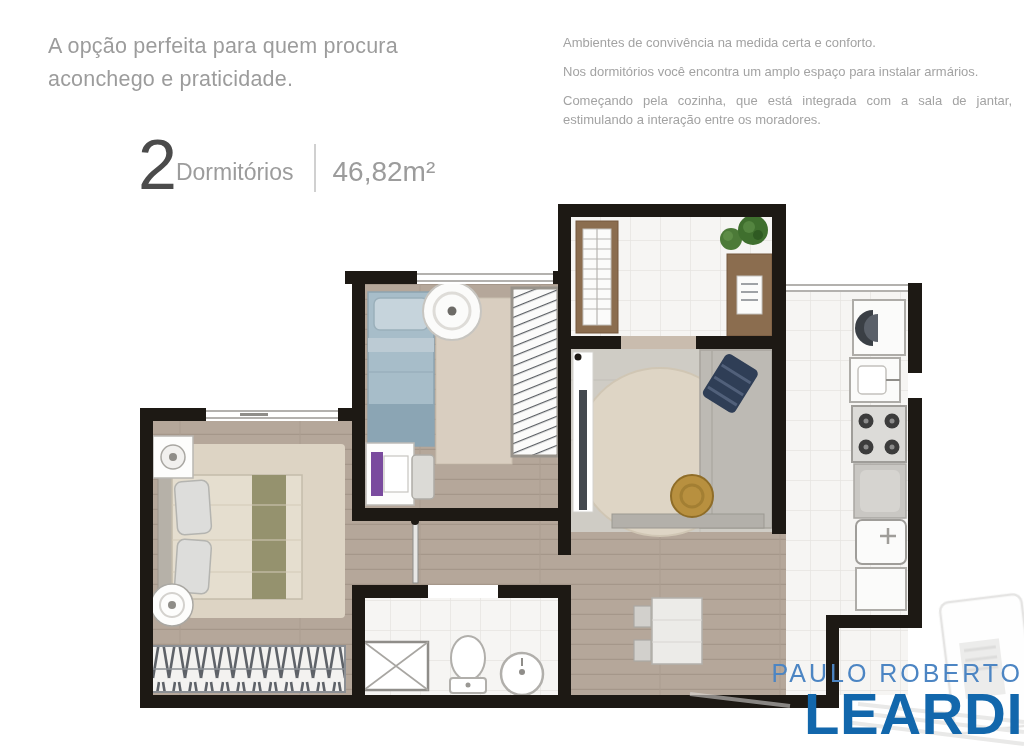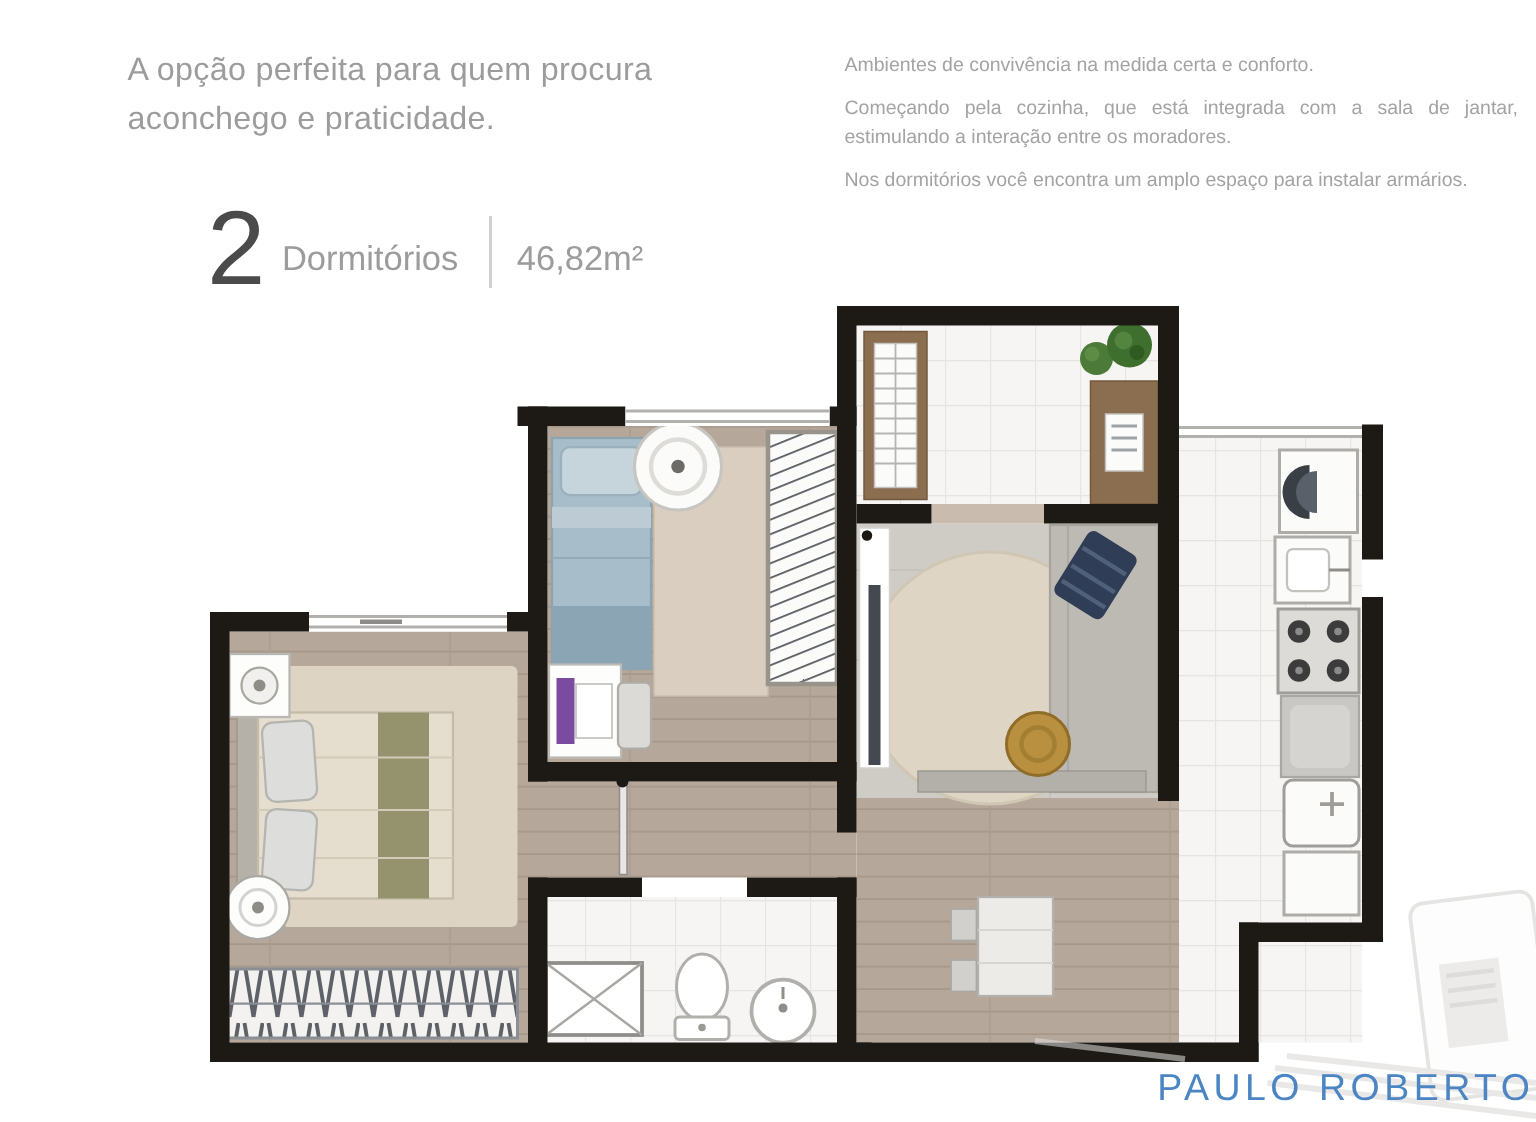--- a/index.html
+++ b/index.html
@@ -1,34 +1,34 @@
 <!DOCTYPE html>
 <html style="--text-muted: #9c9c9c; --text-body: #a3a3a3; --numeral: #4b4b4b; --divider: #d0d0d0; --logo-light: #4c85c3; --logo-dark: #1267ac; --wall: #1d1914; --wood: #b5a79a; --tile: #f6f5f3; --carpet: #d9cec0; --living-floor: #cfccc5; --brown: #8b6d4f; --bed-blue: #a7bdc9; --navy: #2f3e56; --gold: #b8903f; --olive: #95926e; --cream: #e5decf;"><head>
 <meta charset="utf-8">
 <style>
   html,body{margin:0;padding:0;background:#ffffff;}
   body{width:1024px;height:748px;position:relative;overflow:hidden;
        font-family:"Liberation Sans","DejaVu Sans",sans-serif;}
 
   
   .headline{position:absolute;left:48px;top:30px;width:420px;
-    font-size:21.5px;line-height:33px;color:var(--text-muted);letter-spacing:.2px;margin-left:37px;}
+    font-size:21.5px;line-height:33px;color:var(--text-muted);letter-spacing:.2px;}
   .intro{position:absolute;left:563px;top:33px;width:449px;
     font-size:13px;line-height:19px;color:var(--text-body);}
   .intro p{margin:0 0 10px 0;text-align:justify;text-align-last:left;}
 
   .unit-info{position:absolute;left:138px;top:132px;height:66px;
     display:flex;align-items:center;}
   .unit-info .numeral{font-size:70px;font-weight:100;line-height:.9;
     color:var(--numeral);letter-spacing:-1px;}
   .unit-info .bedrooms-label{font-size:23px;color:var(--text-muted);
-    margin-left:12px;margin-top:14px;}
+    margin-left:0;margin-top:14px;}
   .unit-info .divider{width:2px;height:48px;background:var(--divider);
     margin:0 17px 0 20px;margin-top:6px;}
-  .unit-info .area{font-size:23px;color:var(--text-muted);margin-top:14px;}
+  .unit-info .area{font-size:28px;color:var(--text-muted);margin-top:14px;}
 
   
   .brand{position:absolute;right:1px;bottom:8px;text-align:right;z-index:5;}
   .brand .brand-top{font-size:25px;letter-spacing:3px;color:var(--logo-light);
     font-weight:400;}
   .brand .brand-bottom{font-size:58px;font-weight:700;letter-spacing:.5px;
     color:var(--logo-dark);line-height:52px;}
 
   
   .plan{position:absolute;left:0;top:0;z-index:1;}
@@ -36,33 +36,34 @@
   .living{fill:var(--living-floor);}
   .grayline{stroke:#b3b1ae;stroke-width:2;}
 </style>
 </head>
 <body>
 
 <div class="headline">A opção perfeita para quem procura aconchego e praticidade.</div>
 
 <div class="intro">
   <p>Ambientes de convivência na medida certa e conforto.</p>
+  <p>Nos dormitórios você encontra um amplo espaço para instalar armários.</p>
   <p>Começando pela cozinha, que está integrada com a sala de jantar, estimulando a interação entre os moradores.</p>
-  <p>Nos dormitórios você encontra um amplo espaço para instalar armários.</p>
 </div>
 
 <div class="unit-info">
   <span class="numeral">2</span>
   <span class="bedrooms-label">Dormitórios</span>
   <span class="divider"></span>
   <span class="area">46,82m²</span>
 </div>
 
 <div class="brand">
   <div class="brand-top">PAULO ROBERTO</div>
+  <div class="brand-bottom">LEARDI</div>
 </div>
 
 <svg class="plan" width="1024" height="748" viewBox="0 0 1024 748">
   <defs>
     <pattern id="tileGrid" width="30" height="30" patternUnits="userSpaceOnUse">
       <rect width="30" height="30" fill="#f6f5f3"></rect>
       <path d="M30 0H0V30" fill="none" stroke="#e6e4e1" stroke-width="1.5"></path>
     </pattern>
     <pattern id="planks" width="120" height="15" patternUnits="userSpaceOnUse">
       <rect width="120" height="15" fill="#b5a79a"></rect>

